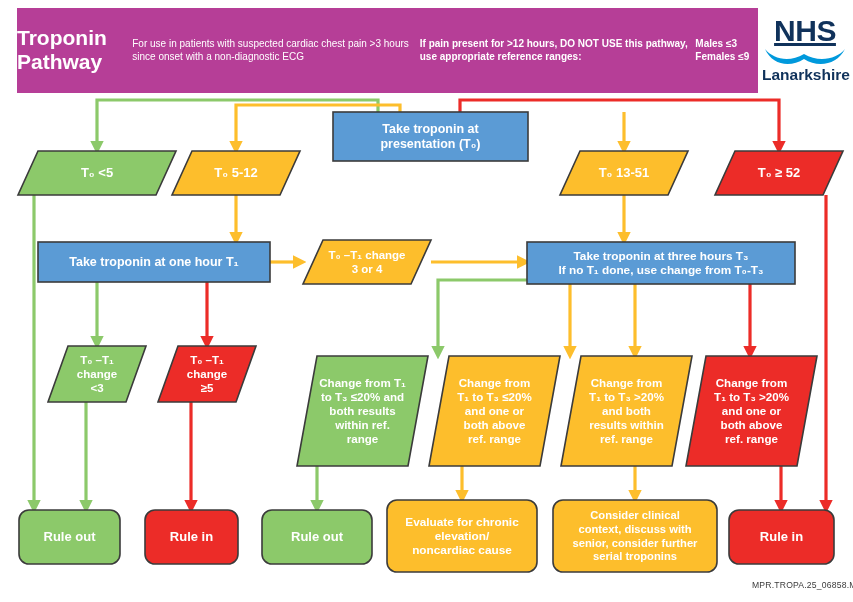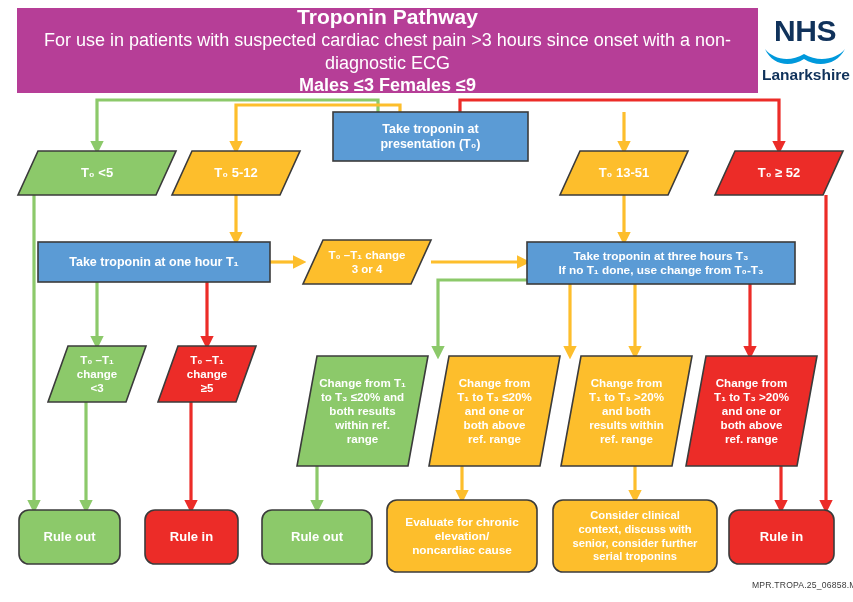--- a/index.html
+++ b/index.html
@@ -2,29 +2,29 @@
 <html><head>
 <meta charset="utf-8">
 <style>
   html,body{margin:0;padding:0;background:#ffffff;}
   body{width:853px;height:602px;position:relative;overflow:hidden;
        font-family:"Liberation Sans","DejaVu Sans",sans-serif;}
 
   
   #header-band{position:absolute;left:17px;top:8px;width:741px;height:85px;
        background:#b63e97;box-sizing:border-box;
-       display:flex;flex-direction:column;align-items:center;justify-content:center;}
+       display:flex;flex-direction:row;align-items:center;justify-content:center;}
   #header-title{color:#ffffff;font-size:21px;font-weight:bold;line-height:1.12;margin:0 0 1px 0;}
-  .header-sub{color:#ffffff;font-size:18px;line-height:1.25;text-align:center;}
+  .header-sub{color:#ffffff;font-size:10px;line-height:1.25;}
   .header-sub.bold{font-weight:bold;}
 
   
   #nhs-logo{position:absolute;left:762px;top:10px;width:86px;height:80px;}
   #nhs-word{font-size:30px;font-weight:bold;color:#10325b;letter-spacing:-0.5px;
-       text-align:center;line-height:1;margin-top:6px;}
+       text-align:center;line-height:1;margin-top:6px;text-decoration:underline;}
   #nhs-wave{width:84px;height:20px;display:block;margin:0 auto;}
   #nhs-region{font-size:15.5px;font-weight:bold;color:#10325b;text-align:center;
        line-height:1;margin-top:1px;}
 
   
   #flow-canvas{position:absolute;left:0;top:96px;width:843px;height:478px;}
   svg{display:block;}
   .node-text{fill:#ffffff;font-family:"Liberation Sans","DejaVu Sans",sans-serif;
        font-weight:bold;text-anchor:middle;}
   .shape{stroke:#3b3b3b;stroke-width:1.6;}
@@ -33,20 +33,21 @@
   
   #footer-code{position:absolute;left:752px;top:580px;font-size:8.6px;color:#3b3b3b;
        letter-spacing:.2px;}
 </style>
 </head>
 <body>
 
 <div id="header-band">
   <div id="header-title">Troponin Pathway</div>
   <div class="header-sub">For use in patients with suspected cardiac chest pain &gt;3 hours since onset with a non-diagnostic ECG</div>
+  <div class="header-sub bold">If pain present for &gt;12 hours, DO NOT USE this pathway, use appropriate reference ranges:</div>
   <div class="header-sub bold">Males ≤3 Females ≤9</div>
 </div>
 
 <div id="nhs-logo">
   <div id="nhs-word">NHS</div>
   <svg id="nhs-wave" viewBox="0 0 84 20">
     <path d="M2 3 C 10 13, 26 17, 41 8 C 56 17, 74 13, 82 3 C 74 19, 55 22, 41 13 C 27 22, 9 19, 2 3 Z" fill="#0099dc"></path>
   </svg>
   <div id="nhs-region">Lanarkshire</div>
 </div>

